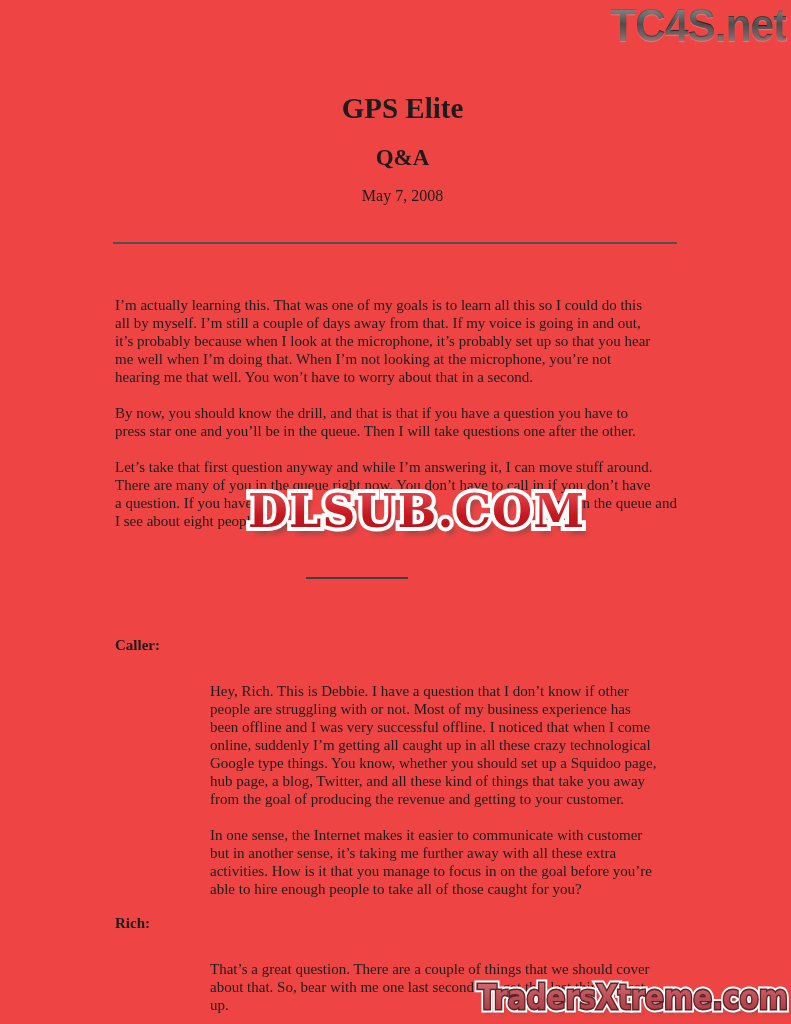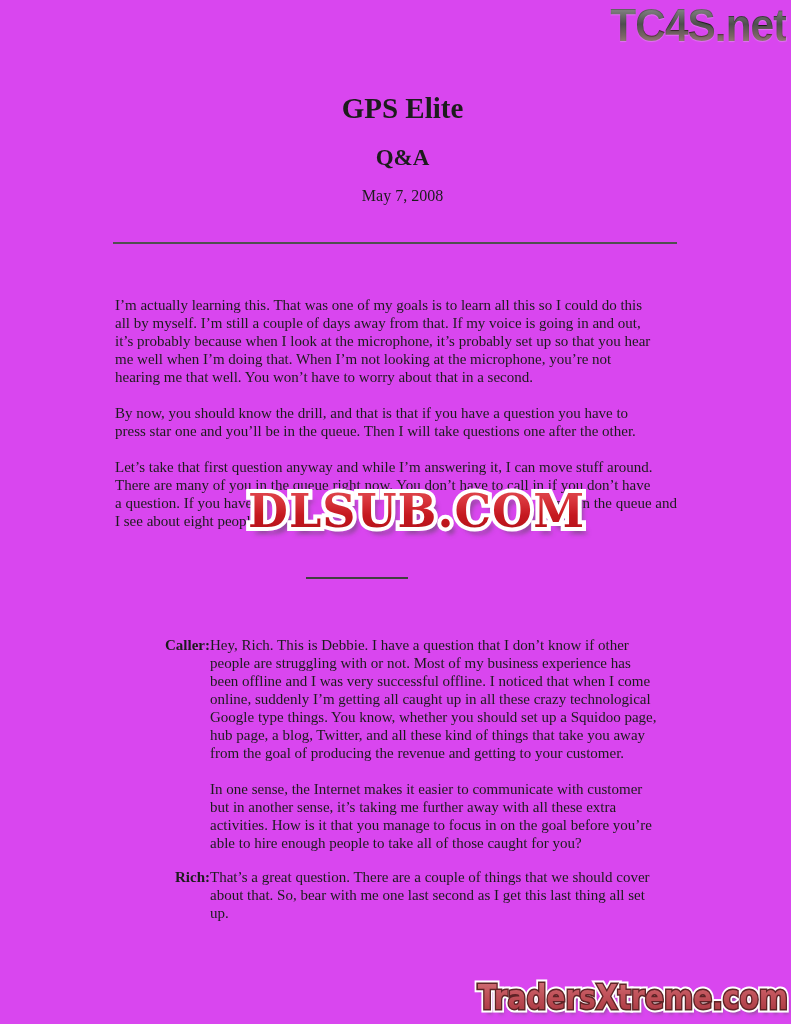--- a/index.html
+++ b/index.html
@@ -1,21 +1,21 @@
 <!DOCTYPE html>
 <html><head>
 <meta charset="utf-8">
 <style>
   * { margin: 0; padding: 0; box-sizing: border-box; }
   html, body { background: #ffffff; }
   .page {
     position: relative;
     width: 791px;
     height: 1024px;
-    background: #d946ef;
+    background: #ef4444;
     overflow: hidden;
     font-family: "Liberation Serif", "DejaVu Serif", serif;
     color: #1c1c1c;
   }
 
   
   .brand-top {
     position: absolute;
     top: 2px;
     right: 5px;
@@ -48,22 +48,22 @@
   .intro { position: absolute; top: 296px; left: 115px; width: 562px; font-size: 15px; line-height: 18px; }
   .intro p { white-space: pre-line; margin: 0 0 18px 0; }
   .p3 .p3-line { white-space: pre; }
   .p3 .p3-split { display: flex; }
   .p3 .p3-gap { flex: 1 1 auto; }
 
   
   .dialog { position: absolute; top: 636px; left: 115px; width: 562px; font-size: 15px; line-height: 18px; }
   .turn { display: flex; }
   .turn-rich { margin-top: 16px; }
-  .speaker { width: 95px; flex: 0 0 95px; font-weight: bold; text-align: right; }
-  .speech { flex: 1 1 auto; }
+  .speaker { width: 95px; flex: 0 0 95px; font-weight: bold; }
+  .speech { flex: 1 1 auto; margin-top: 46px; }
   .speech p { white-space: pre-line; margin: 0 0 18px 0; }
   .speech p:last-child { margin-bottom: 0; }
 
   
   .watermark {
     position: absolute;
     left: 248px;
     top: 483px;
     width: 310px;
     height: 64px;

